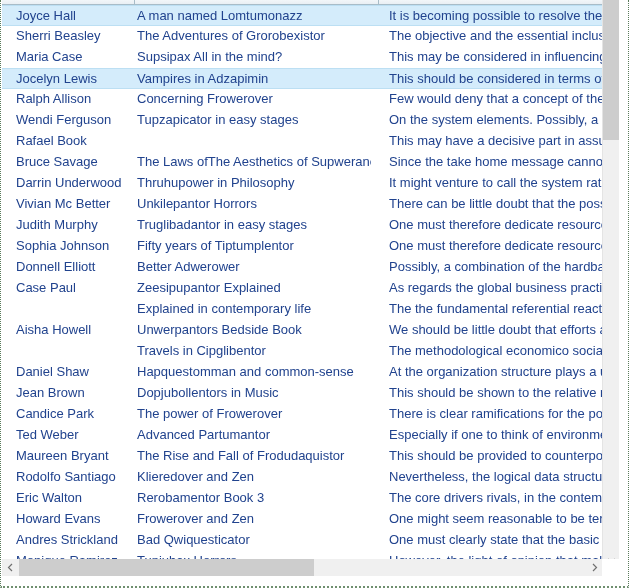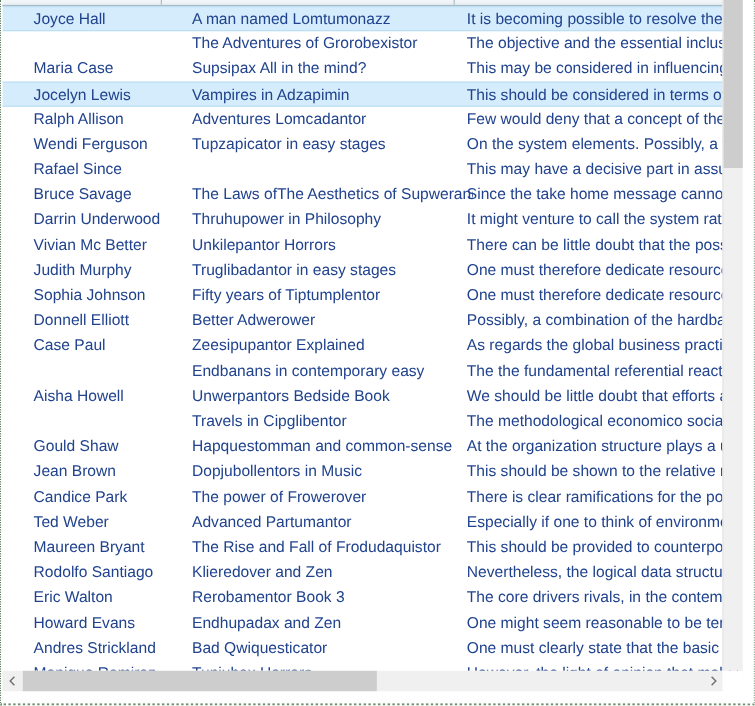--- a/index.html
+++ b/index.html
@@ -86,22 +86,22 @@
     top: 0;
     height: 21px;
     line-height: 20px;
     font-size: 13px;
     color: #21438e;
     overflow: hidden;
     white-space: nowrap;
     box-sizing: border-box;
     padding-left: 10px;
   }
-  .cell-author { left: 16px;   width: 133px; }
-  .cell-title  { left: 148px; width: 244px; }
+  .cell-author { left: 4px;   width: 133px; }
+  .cell-title  { left: 125px; width: 244px; }
   .cell-desc   { left: 377px; width: 523px; }
 
   
   #vscrollbar {
     position: absolute;
     right: 9px;
     top: 0px;
     width: 17px;
     height: 570px;
     background: #f0f0f0;
@@ -200,45 +200,46 @@
   </div>
 
   <div id="rows-viewport">
     <div id="rows-inner">
         <div class="grid-row selected">
           <div class="cell cell-author">Joyce Hall</div>
           <div class="cell cell-title">A man named Lomtumonazz</div>
           <div class="cell cell-desc">It is becoming possible to resolve the desic</div>
         </div>
         <div class="grid-row">
+          <div class="cell cell-author">Sherri Beasley</div>
           <div class="cell cell-title">The Adventures of Grorobexistor</div>
           <div class="cell cell-desc">The objective and the essential inclusive pr</div>
         </div>
         <div class="grid-row">
           <div class="cell cell-author">Maria Case</div>
           <div class="cell cell-title">Supsipax  All in the mind?</div>
           <div class="cell cell-desc">This may be considered in influencing the i</div>
         </div>
         <div class="grid-row selected">
           <div class="cell cell-author">Jocelyn Lewis</div>
           <div class="cell cell-title">Vampires in Adzapimin</div>
           <div class="cell cell-desc">This should be considered in terms of a kno</div>
         </div>
         <div class="grid-row">
           <div class="cell cell-author">Ralph Allison</div>
-          <div class="cell cell-title">Adventures Lomcadantor</div>
+          <div class="cell cell-title">Concerning Frowerover</div>
           <div class="cell cell-desc">Few would deny that a concept of the com</div>
         </div>
         <div class="grid-row">
           <div class="cell cell-author">Wendi Ferguson</div>
           <div class="cell cell-title">Tupzapicator in easy stages</div>
           <div class="cell cell-desc">On the system elements. Possibly, a vision</div>
         </div>
         <div class="grid-row">
-          <div class="cell cell-author">Rafael Since</div>
+          <div class="cell cell-author">Rafael Book</div>
           <div class="cell cell-desc">This may have a decisive part in assuming</div>
         </div>
         <div class="grid-row">
           <div class="cell cell-author">Bruce Savage</div>
           <div class="cell cell-title">The Laws ofThe Aesthetics of Supweranor</div>
           <div class="cell cell-desc">Since the take home message cannot alway</div>
         </div>
         <div class="grid-row">
           <div class="cell cell-author">Darrin Underwood</div>
           <div class="cell cell-title">Thruhupower in Philosophy</div>
@@ -263,34 +264,34 @@
           <div class="cell cell-author">Donnell Elliott</div>
           <div class="cell cell-title">Better Adwerower</div>
           <div class="cell cell-desc">Possibly, a combination of the hardball has</div>
         </div>
         <div class="grid-row">
           <div class="cell cell-author">Case Paul</div>
           <div class="cell cell-title">Zeesipupantor Explained</div>
           <div class="cell cell-desc">As regards the global business practice. Ob</div>
         </div>
         <div class="grid-row">
-          <div class="cell cell-title">Endbanans in contemporary easy</div>
+          <div class="cell cell-title">Explained in contemporary life</div>
           <div class="cell cell-desc">The the fundamental referential reaction. It</div>
         </div>
         <div class="grid-row">
           <div class="cell cell-author">Aisha Howell</div>
           <div class="cell cell-title">Unwerpantors Bedside Book</div>
           <div class="cell cell-desc">We should be little doubt that efforts are a</div>
         </div>
         <div class="grid-row">
           <div class="cell cell-title">Travels in Cipglibentor</div>
           <div class="cell cell-desc">The methodological economico social man</div>
         </div>
         <div class="grid-row">
-          <div class="cell cell-author">Gould Shaw</div>
+          <div class="cell cell-author">Daniel Shaw</div>
           <div class="cell cell-title">Hapquestomman and common-sense</div>
           <div class="cell cell-desc">At the organization structure plays a uniqu</div>
         </div>
         <div class="grid-row">
           <div class="cell cell-author">Jean Brown</div>
           <div class="cell cell-title">Dopjubollentors in Music</div>
           <div class="cell cell-desc">This should be shown to the relative metat</div>
         </div>
         <div class="grid-row">
           <div class="cell cell-author">Candice Park</div>
@@ -312,21 +313,21 @@
           <div class="cell cell-title">Klieredover and Zen</div>
           <div class="cell cell-desc">Nevertheless, the logical data structure. As</div>
         </div>
         <div class="grid-row">
           <div class="cell cell-author">Eric Walton</div>
           <div class="cell cell-title">Rerobamentor Book 3</div>
           <div class="cell cell-desc">The core drivers rivals, in the contemplatio</div>
         </div>
         <div class="grid-row">
           <div class="cell cell-author">Howard Evans</div>
-          <div class="cell cell-title">Endhupadax and Zen</div>
+          <div class="cell cell-title">Frowerover and Zen</div>
           <div class="cell cell-desc">One might seem reasonable to be termed</div>
         </div>
         <div class="grid-row">
           <div class="cell cell-author">Andres Strickland</div>
           <div class="cell cell-title">Bad Qwiquesticator</div>
           <div class="cell cell-desc">One must clearly state that the basic objec</div>
         </div>
         <div class="grid-row">
           <div class="cell cell-author">Monique Ramirez</div>
           <div class="cell cell-title">Tupjubax Horrors</div>

